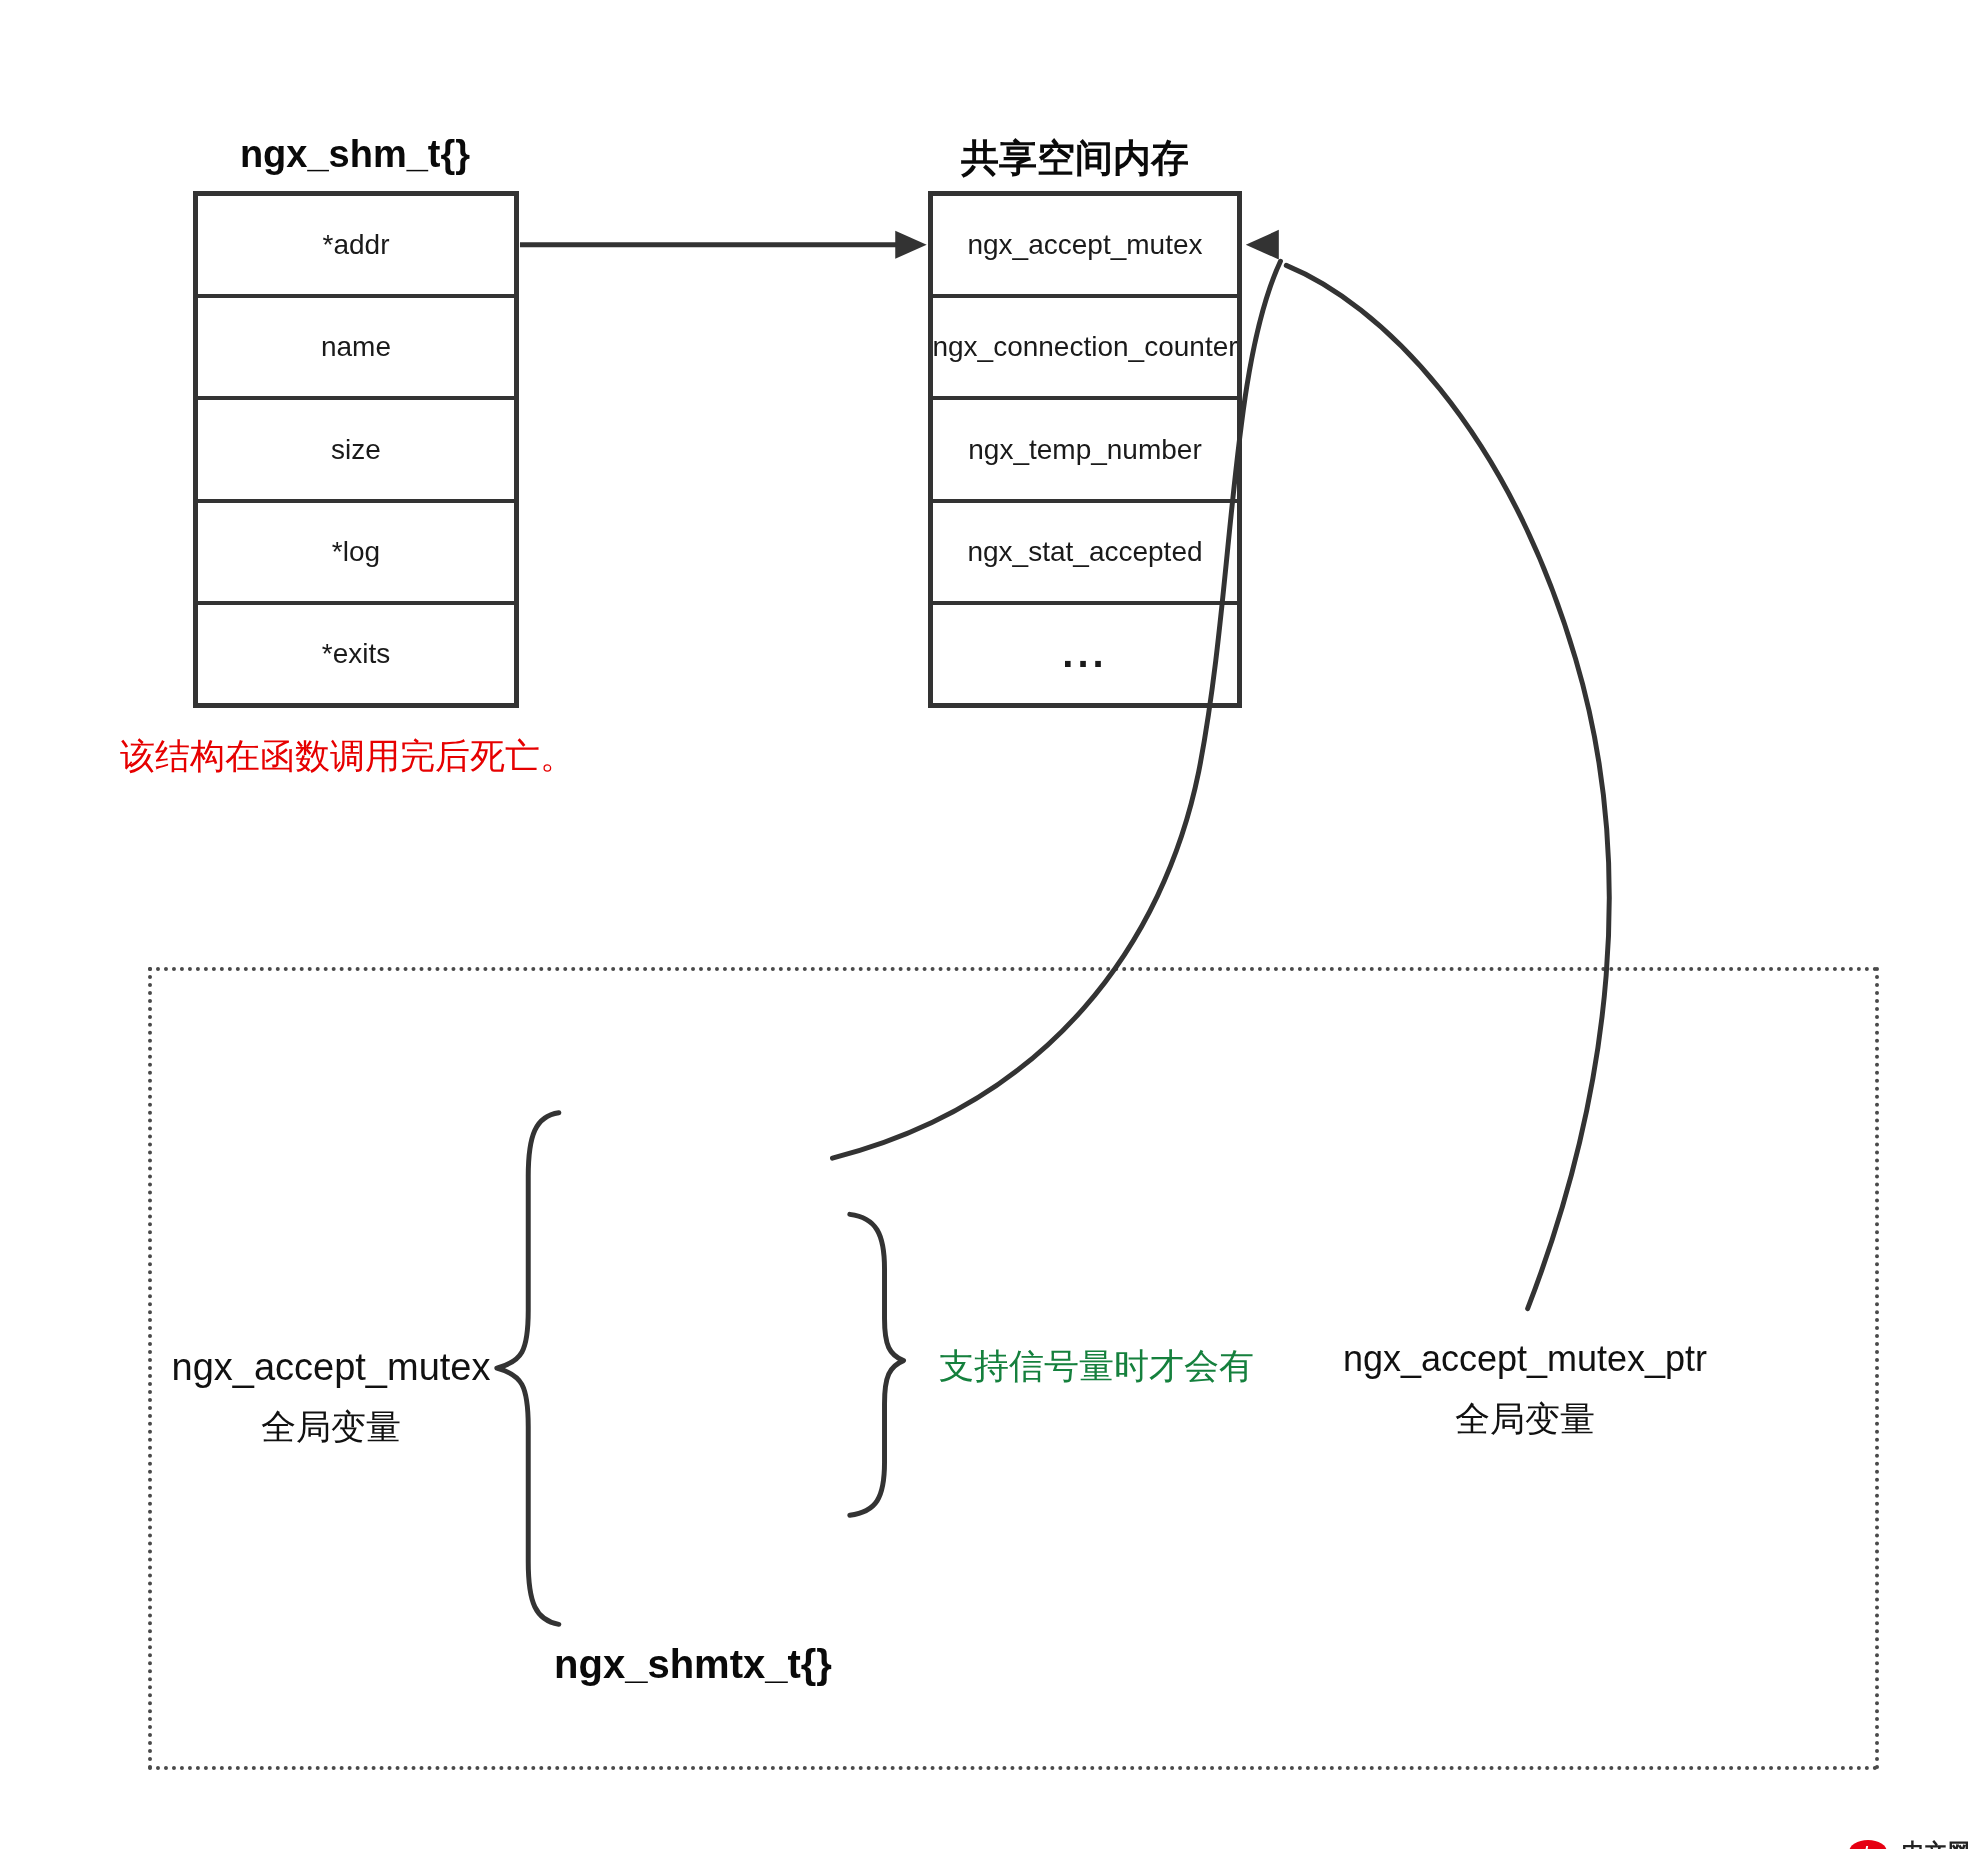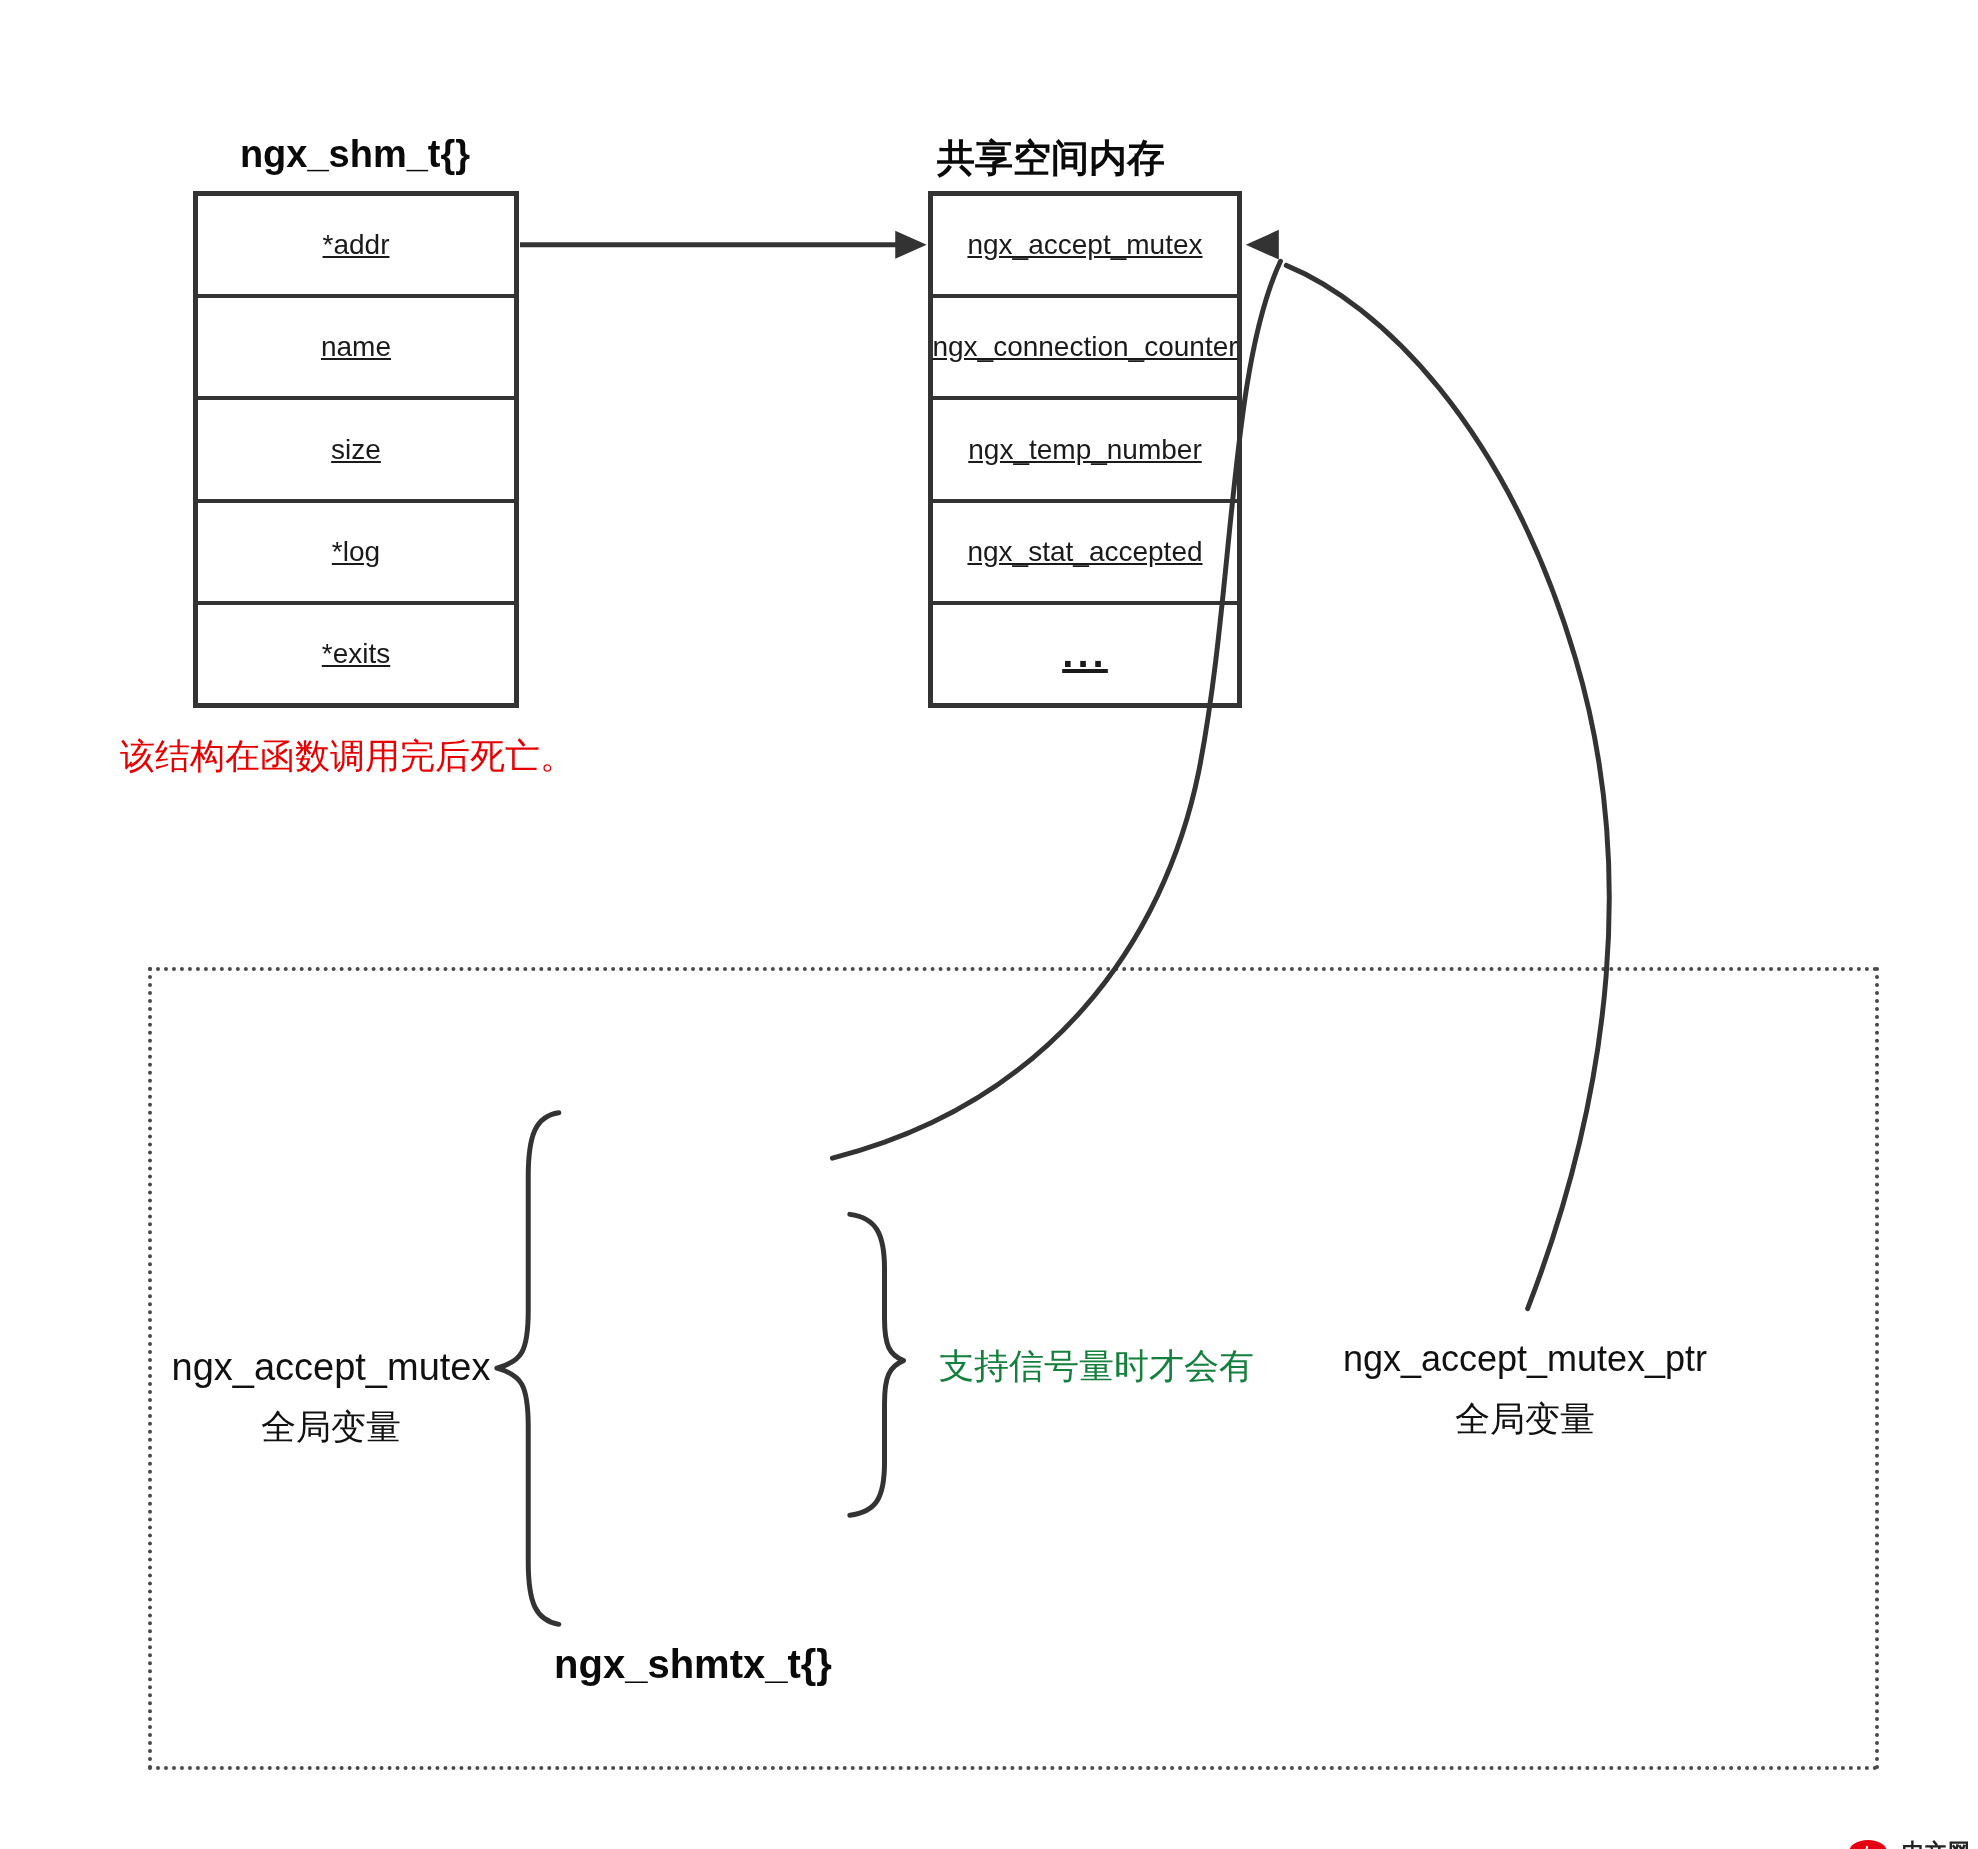--- a/index.html
+++ b/index.html
@@ -20,21 +20,20 @@
     display:flex;flex-direction:column;
     background:#ffffff;
     box-sizing:border-box;
   }
   .struct-table .cell{
     flex:1;
     display:flex;align-items:center;justify-content:center;
     font-size:28px;
     color:#1a1a1a;
     border-top:4.1px solid #333333;
-    text-decoration:underline;
   }
   .struct-table .cell:first-child{border-top:none;}
   .cell.dots{font-weight:bold;font-size:40px;letter-spacing:4.1px;}
 
   .table-title{
     position:absolute;
     font-weight:bold;
     font-size:38px;
     color:#0a0a0a;
     text-align:center;
@@ -107,21 +106,21 @@
     color:#222222;
     letter-spacing:0.8px;
   }
 </style>
 </head>
 <body>
 
 <div id="canvas">
 
   <div class="table-title" style="left:355px;top:109px;">ngx_shm_t{}</div>
-  <div class="table-title" style="left:1051px;top:109px;">共享空间内存</div>
+  <div class="table-title" style="left:1075px;top:109px;">共享空间内存</div>
 
   <div class="struct-table" style="left:193px;top:167px;width:326px;height:517px;">
     <div class="cell">*addr</div>
     <div class="cell">name</div>
     <div class="cell">size</div>
     <div class="cell">*log</div>
     <div class="cell">*exits</div>
   </div>
 
   <div class="struct-table" style="left:928px;top:167px;width:314px;height:517px;">

